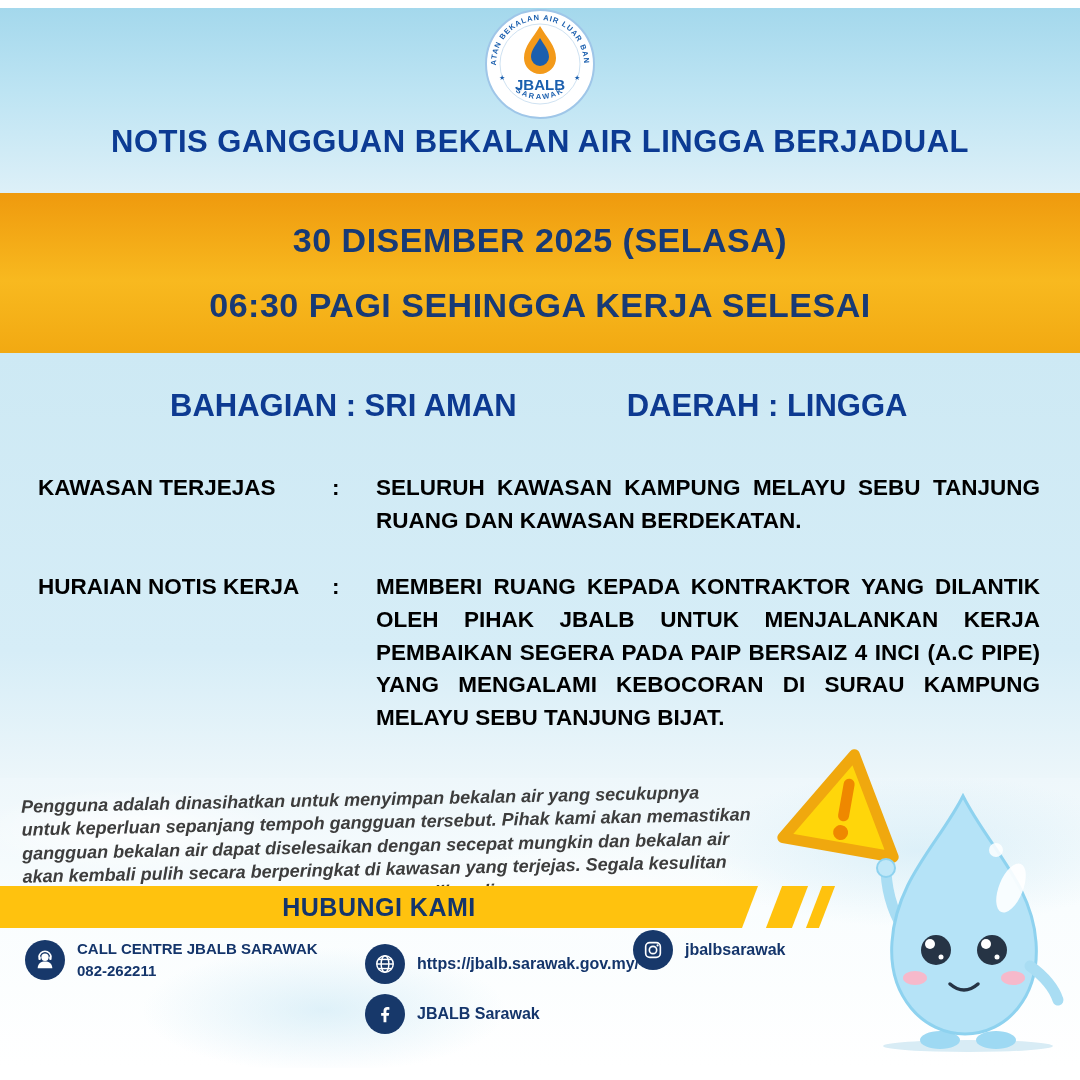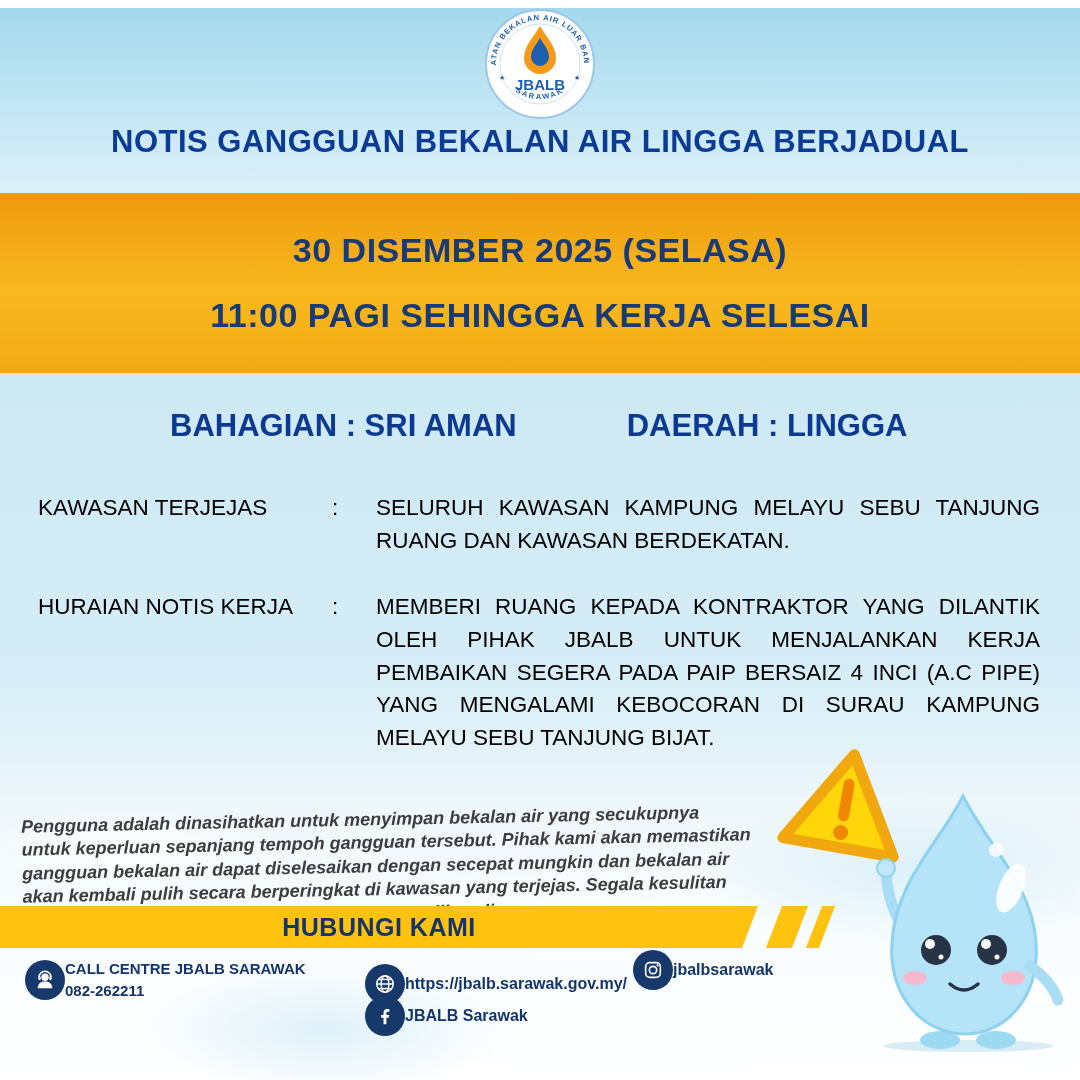--- a/index.html
+++ b/index.html
@@ -14,39 +14,39 @@
     height:185px; text-align:center;
     background:linear-gradient(180deg,#a4d8ec 0%,#bde4f3 45%,#ddf0f8 100%);
   }
   .logo { width:112px; height:112px; margin:8px auto 4px; display:block; }
   .title {
     font-size:31px; font-weight:bold; color:#0c3b93; letter-spacing:.5px;
   }
 
   
   .banner {
-    height:180px; display:flex; flex-direction:column; justify-content:center;
+    height:160px; display:flex; flex-direction:column; justify-content:center;
     align-items:center; gap:26px;
     background:linear-gradient(180deg,#ef9a0e 0%,#f8b91f 55%,#f2a912 100%);
   }
   .banner div { font-size:34px; font-weight:bold; color:#183a75; letter-spacing:.5px; }
 
   
   .content {
     height:425px; padding:35px 40px 0 38px;
     background:linear-gradient(180deg,#cde9f4 0%,#d6edf7 70%,#ecf6fa 100%);
   }
   .location-row {
     display:flex; margin-left:132px; gap:110px;
     color:#0d3a91; font-size:31px; font-weight:bold;
   }
   .details { margin-top:48px; display:flex; flex-direction:column; gap:34px; }
   .detail-row {
     display:grid; grid-template-columns:294px 44px 1fr;
-    color:#000; font-weight:normal; font-size:22.5px; line-height:1.45;
+    color:#000; font-weight:bold; font-size:22.5px; line-height:1.45;
   }
   .detail-value { text-align:justify; }
 
   
   .bottom {
     position:relative; height:290px;
     background:
       radial-gradient(ellipse 220px 60px at 12% 18%, rgba(255,255,255,.9), rgba(255,255,255,0) 70%),
       radial-gradient(ellipse 300px 80px at 55% 40%, rgba(255,255,255,.7), rgba(255,255,255,0) 70%),
       radial-gradient(ellipse 260px 90px at 30% 80%, rgba(186,225,242,.45), rgba(255,255,255,0) 70%),
@@ -66,33 +66,33 @@
     clip-path:polygon(0 0,100% 0,calc(100% - 16px) 100%,0 100%);
     display:flex; align-items:center; justify-content:center;
   }
   .bar-yellow span { font-size:25px; font-weight:bold; color:#14356b; letter-spacing:.5px; }
   .stripe { position:absolute; top:0; height:100%; background:#ffc20e; transform:skewX(-21deg); }
   .stripe.s1 { left:774px; width:26px; }
   .stripe.s2 { left:814px; width:13px; }
 
   
   .contact-item {
-    position:absolute; display:flex; align-items:center; 
+    position:absolute; display:flex; align-items:center; gap:12px;
     color:#14356b; font-weight:bold;
   }
   .icon-circle {
     width:40px; height:40px; border-radius:50%; background:#17386a;
     display:flex; align-items:center; justify-content:center; flex:none;
   }
   .cc-text { font-size:15px; line-height:1.45; }
   .one-line { font-size:16px; }
   .item-call      { top:160px; left:25px;  }
   .item-website   { top:166px; left:365px; }
   .item-instagram { top:152px; left:633px; }
-  .item-facebook  { top:198px; left:365px; }
+  .item-facebook  { top:216px; left:365px; }
 
   
   .mascot { position:absolute; left:768px; top:738px; width:308px; height:316px; z-index:5; }
 </style>
 </head>
 <body>
 
 <div class="poster">
 
   <div class="top">
@@ -115,21 +115,21 @@
         <path d="M56,18 C49,30 40,38 40,50 a16,16 0 0 0 32,0 C72,38 63,30 56,18 Z" fill="#f39a1a"></path>
         <path d="M56,30 C52,37 47,42 47,49 a9,9 0 0 0 18,0 C65,42 60,37 56,30 Z" fill="#1b5fae"></path>
       </g>
       <text x="56" y="82" text-anchor="middle" font-size="15" font-weight="bold" fill="#1b5fae">JBALB</text>
     </svg>
     <h1 class="title">NOTIS GANGGUAN BEKALAN AIR LINGGA BERJADUAL</h1>
   </div>
 
   <div class="banner">
     <div>30 DISEMBER 2025 (SELASA)</div>
-    <div>11:00 PAGI SEHINGGA KERJA SELESAI</div>
+    <div>06:30 PAGI SEHINGGA KERJA SELESAI</div>
   </div>
 
   <div class="content">
     <div class="location-row">
       <span>BAHAGIAN : SRI AMAN</span>
       <span>DAERAH : LINGGA</span>
     </div>
     <div class="details">
       <div class="detail-row">
         <div class="detail-label">KAWASAN TERJEJAS</div>

